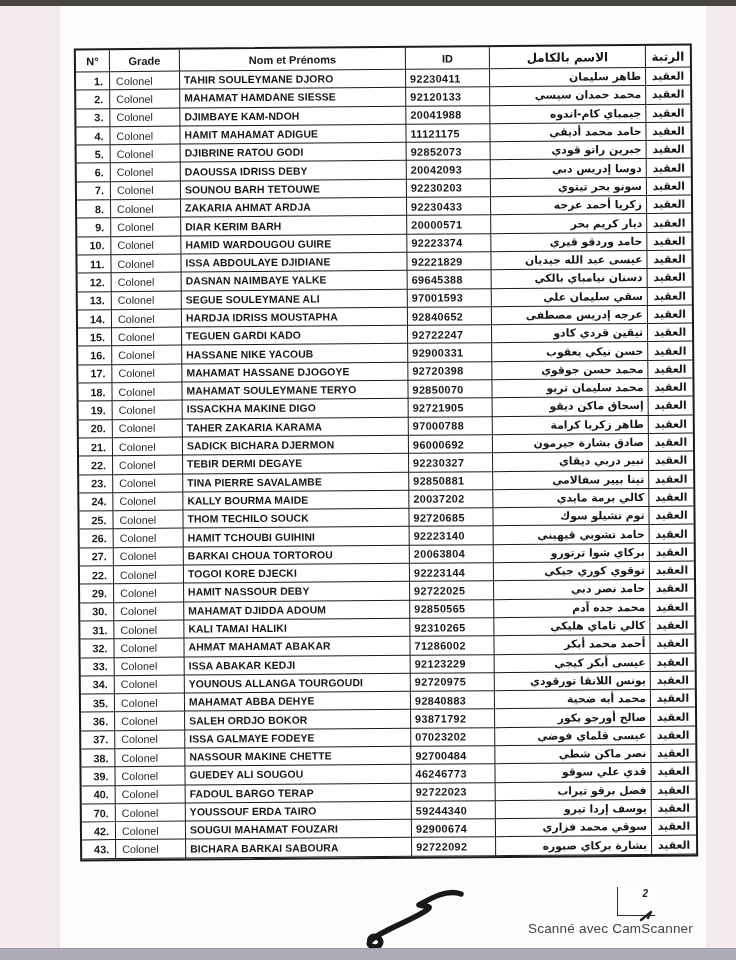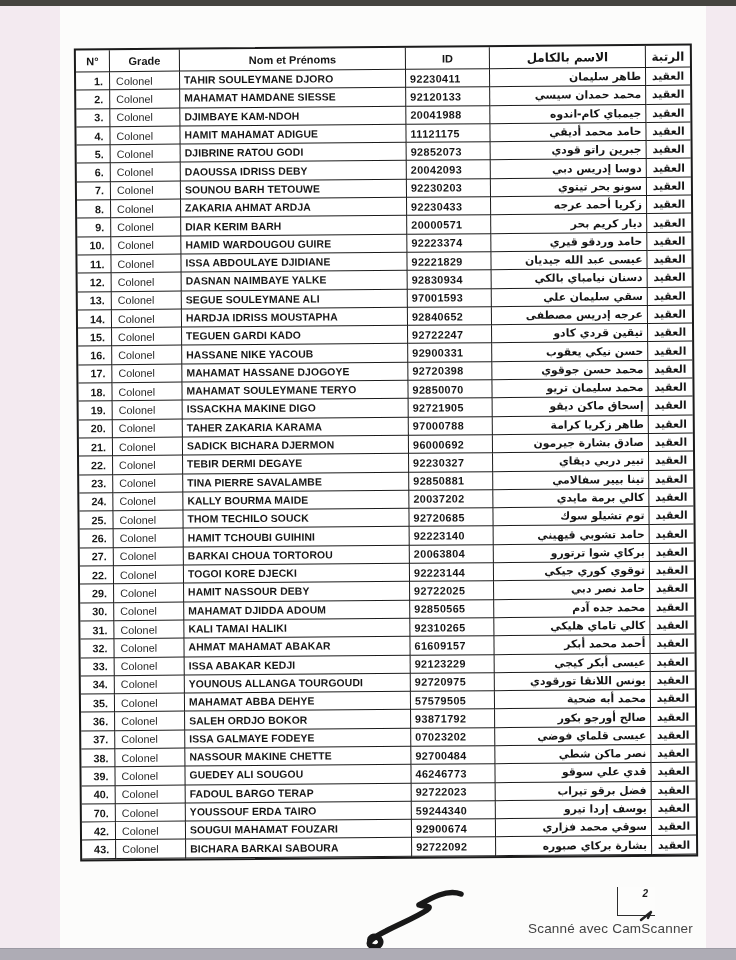--- a/index.html
+++ b/index.html
@@ -188,21 +188,21 @@
         <td class="c-grade">Colonel</td>
         <td class="c-name">ISSA ABDOULAYE DJIDIANE</td>
         <td class="c-id">92221829</td>
         <td class="c-ar">عيسى عبد الله جيديان</td>
         <td class="c-rank">العقيد</td>
       </tr>
             <tr>
         <td class="c-no">12.</td>
         <td class="c-grade">Colonel</td>
         <td class="c-name">DASNAN NAIMBAYE YALKE</td>
-        <td class="c-id">92830934</td>
+        <td class="c-id">69645388</td>
         <td class="c-ar">دسنان نيامباي بالكي</td>
         <td class="c-rank">العقيد</td>
       </tr>
             <tr>
         <td class="c-no">13.</td>
         <td class="c-grade">Colonel</td>
         <td class="c-name">SEGUE SOULEYMANE ALI</td>
         <td class="c-id">97001593</td>
         <td class="c-ar">سقي سليمان علي</td>
         <td class="c-rank">العقيد</td>
@@ -348,21 +348,21 @@
         <td class="c-grade">Colonel</td>
         <td class="c-name">KALI TAMAI HALIKI</td>
         <td class="c-id">92310265</td>
         <td class="c-ar">كالي تاماي هليكي</td>
         <td class="c-rank">العقيد</td>
       </tr>
             <tr>
         <td class="c-no">32.</td>
         <td class="c-grade">Colonel</td>
         <td class="c-name">AHMAT MAHAMAT ABAKAR</td>
-        <td class="c-id">61609157</td>
+        <td class="c-id">71286002</td>
         <td class="c-ar">أحمد محمد أبكر</td>
         <td class="c-rank">العقيد</td>
       </tr>
             <tr>
         <td class="c-no">33.</td>
         <td class="c-grade">Colonel</td>
         <td class="c-name">ISSA ABAKAR KEDJI</td>
         <td class="c-id">92123229</td>
         <td class="c-ar">عيسى أبكر كيجي</td>
         <td class="c-rank">العقيد</td>
@@ -372,21 +372,21 @@
         <td class="c-grade">Colonel</td>
         <td class="c-name">YOUNOUS ALLANGA TOURGOUDI</td>
         <td class="c-id">92720975</td>
         <td class="c-ar">يونس اللانقا تورقودي</td>
         <td class="c-rank">العقيد</td>
       </tr>
             <tr>
         <td class="c-no">35.</td>
         <td class="c-grade">Colonel</td>
         <td class="c-name">MAHAMAT ABBA DEHYE</td>
-        <td class="c-id">57579505</td>
+        <td class="c-id">92840883</td>
         <td class="c-ar">محمد أبه ضحية</td>
         <td class="c-rank">العقيد</td>
       </tr>
             <tr>
         <td class="c-no">36.</td>
         <td class="c-grade">Colonel</td>
         <td class="c-name">SALEH ORDJO BOKOR</td>
         <td class="c-id">93871792</td>
         <td class="c-ar">صالح أورجو بكور</td>
         <td class="c-rank">العقيد</td>

